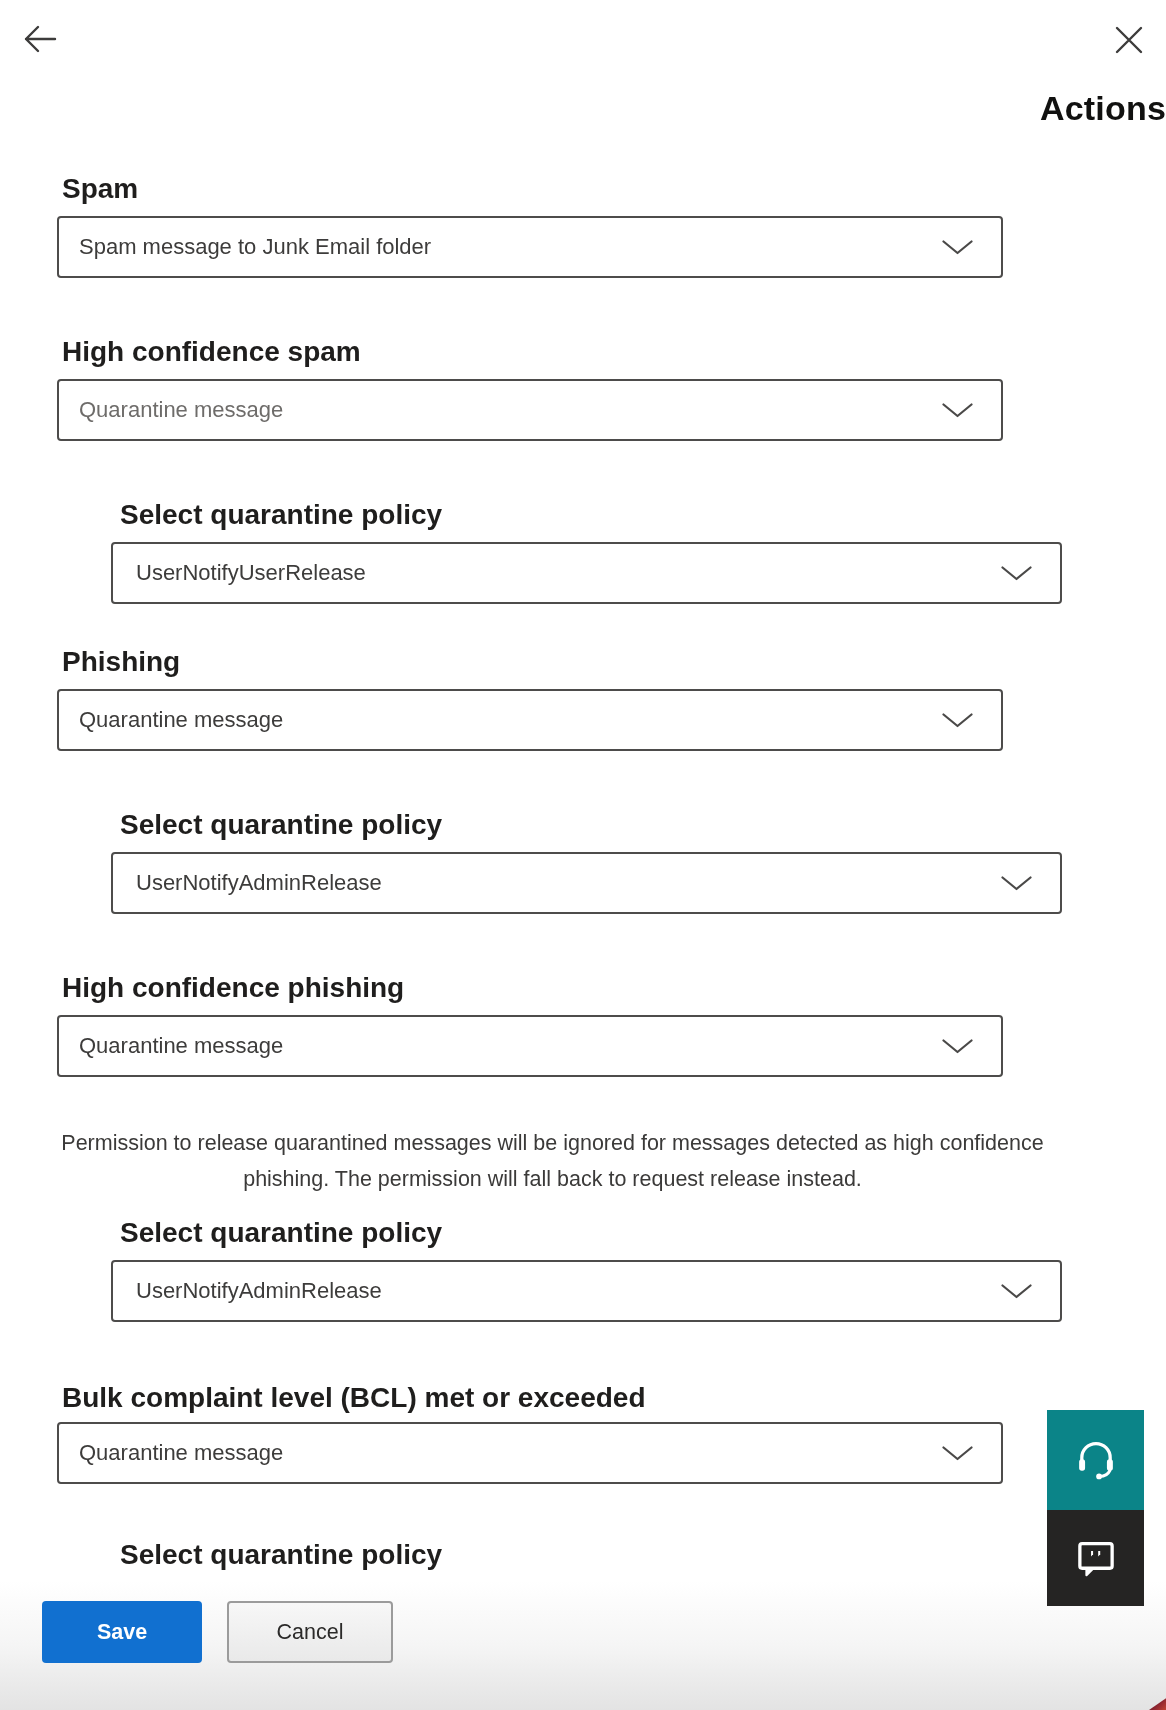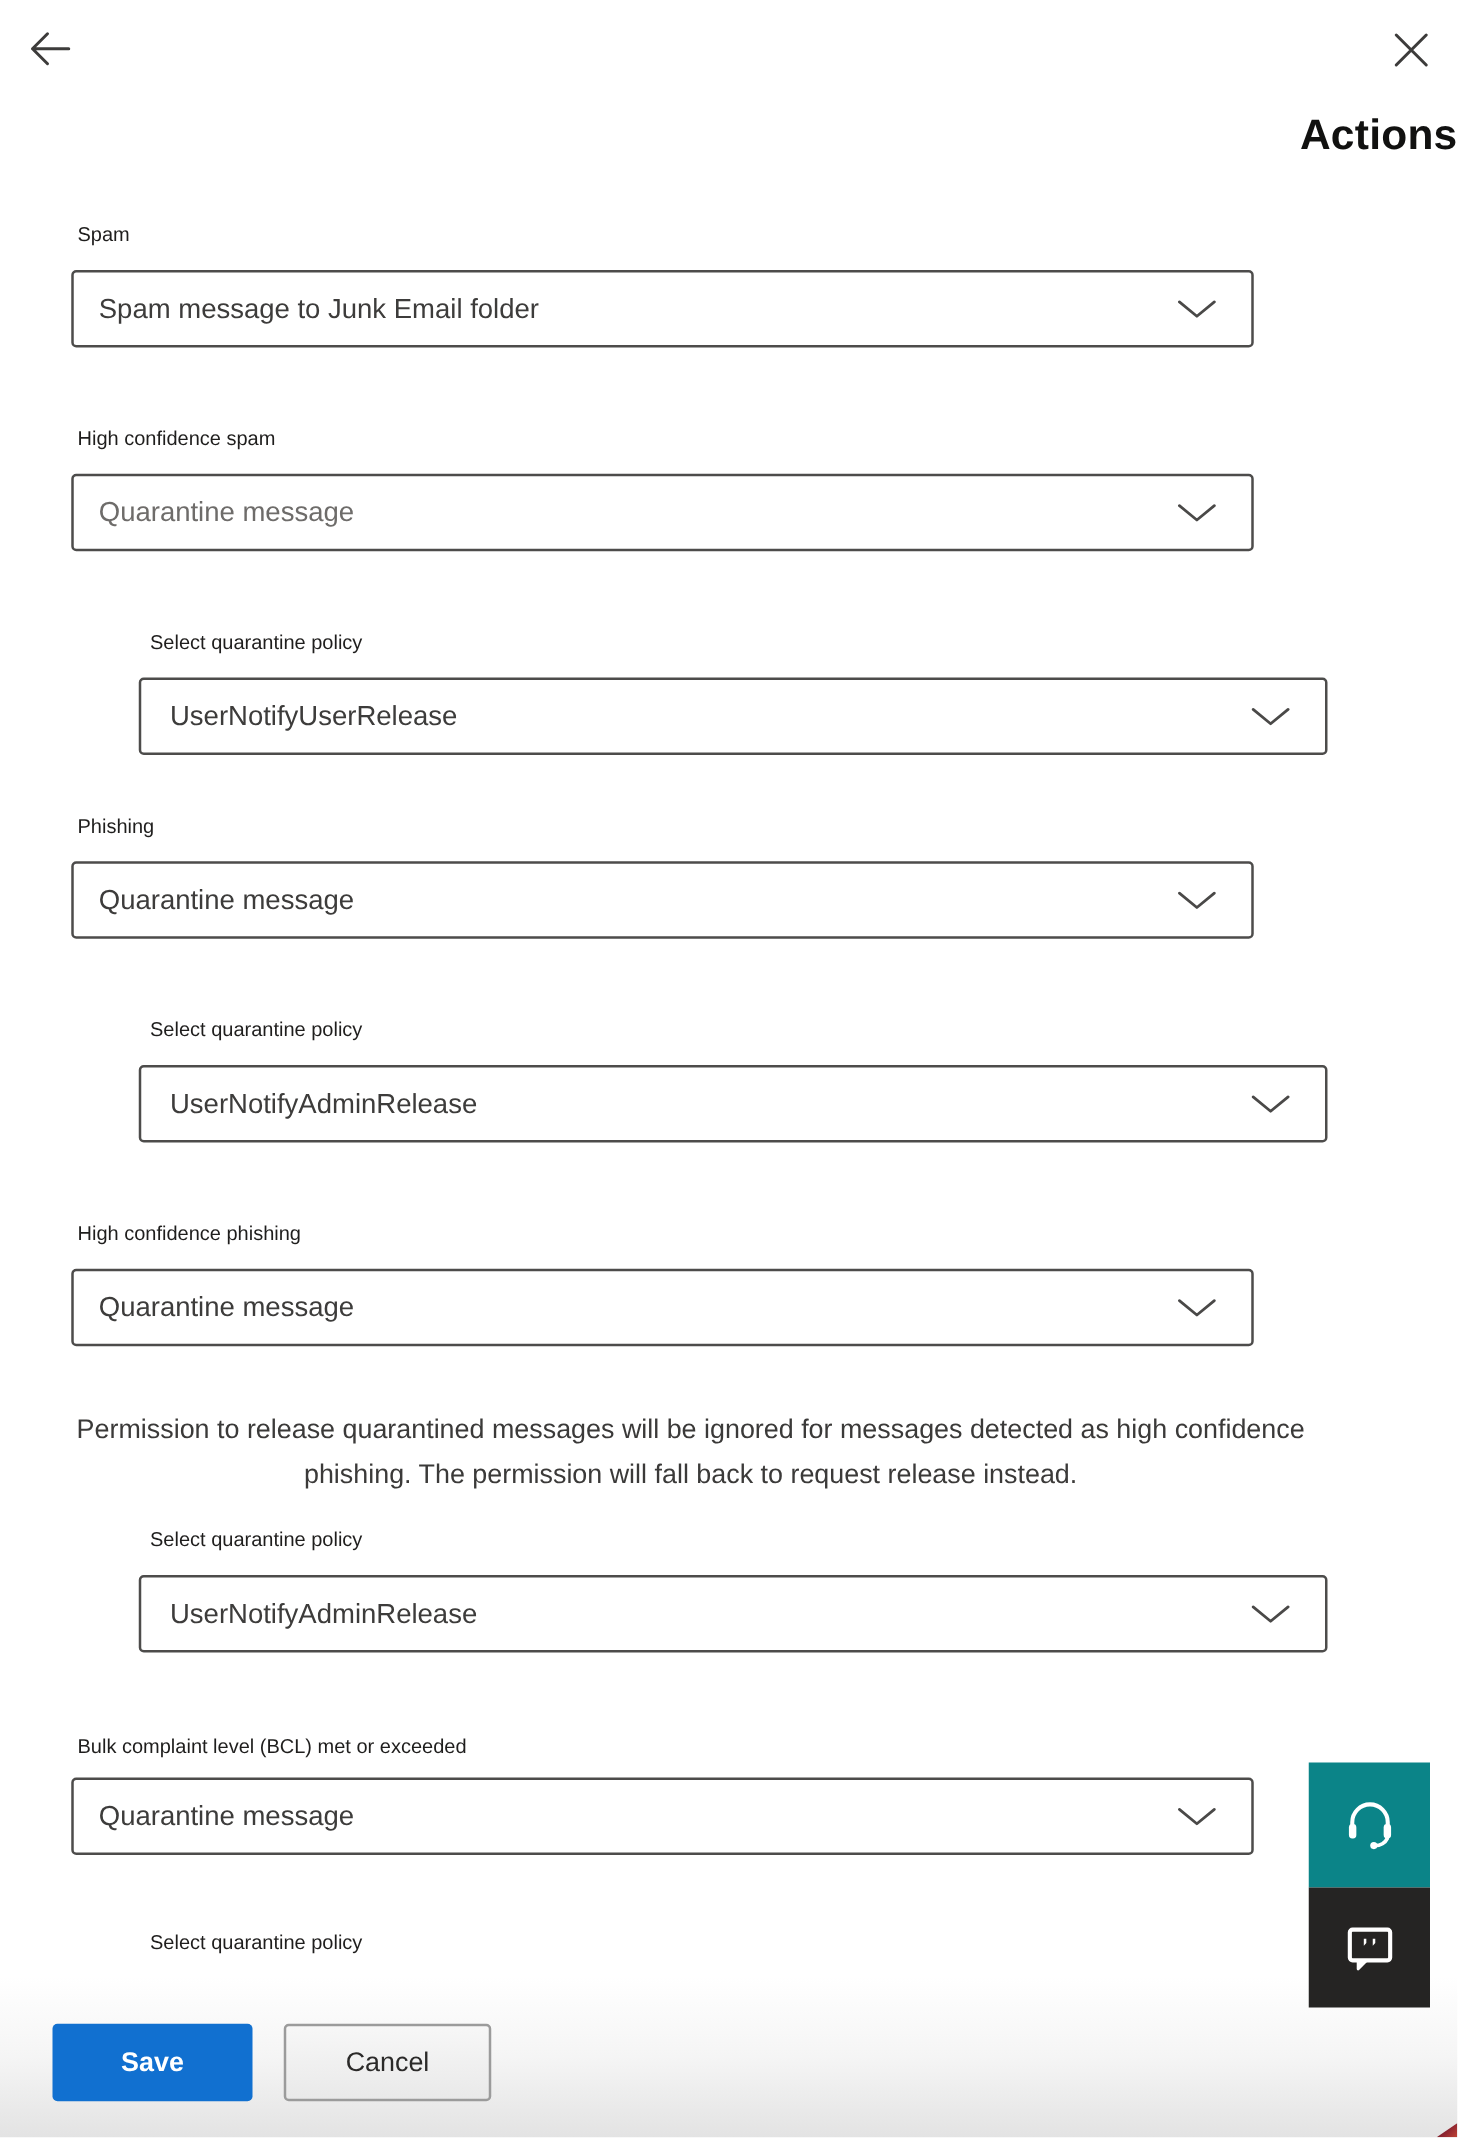--- a/index.html
+++ b/index.html
@@ -26,21 +26,21 @@
     margin:0 0 0 56px;
     font-size:34px;line-height:44px;font-weight:700;color:#111110;
     letter-spacing:.2px;
     text-align:right;
   }
 
   
   .field{margin-left:57px;}
   .field.indent{margin-left:111px;}
   .field .lbl{
-    font-size:16px;line-height:28px;font-weight:400;color:#1f1e1d;
+    font-size:28px;line-height:28px;font-weight:700;color:#1f1e1d;
     margin:0 0 13px 5px;
   }
   .field.indent .lbl{margin-left:9px;}
   .dd{
     box-sizing:border-box;position:relative;
     width:946px;height:62px;
     border:2px solid #4d4c4b;border-radius:4px;
     background:#fff;
     display:flex;align-items:center;
     padding-left:20px;cursor:pointer;
@@ -66,21 +66,21 @@
   .f7 .lbl{margin-bottom:10px;}
   .f8{margin-top:57px;}
 
   
   .footer{
     position:absolute;left:0;right:0;bottom:0;height:129px;
     background:linear-gradient(180deg,#ffffff 0%,#f5f5f5 50%,#e3e3e3 100%);
     z-index:5;
   }
   .btn{
-    position:absolute;top:38px;height:62px;
+    position:absolute;top:20px;height:62px;
     border-radius:4px;font-family:"Liberation Sans",sans-serif;
     font-size:21.5px;font-weight:600;cursor:pointer;
   }
   .btn-save{
     left:42px;width:160px;
     background:#1170d0;border:none;color:#ffffff;
   }
   .btn-cancel{
     left:227px;width:166px;
     background:linear-gradient(180deg,#f7f7f7,#e9e9e9);

